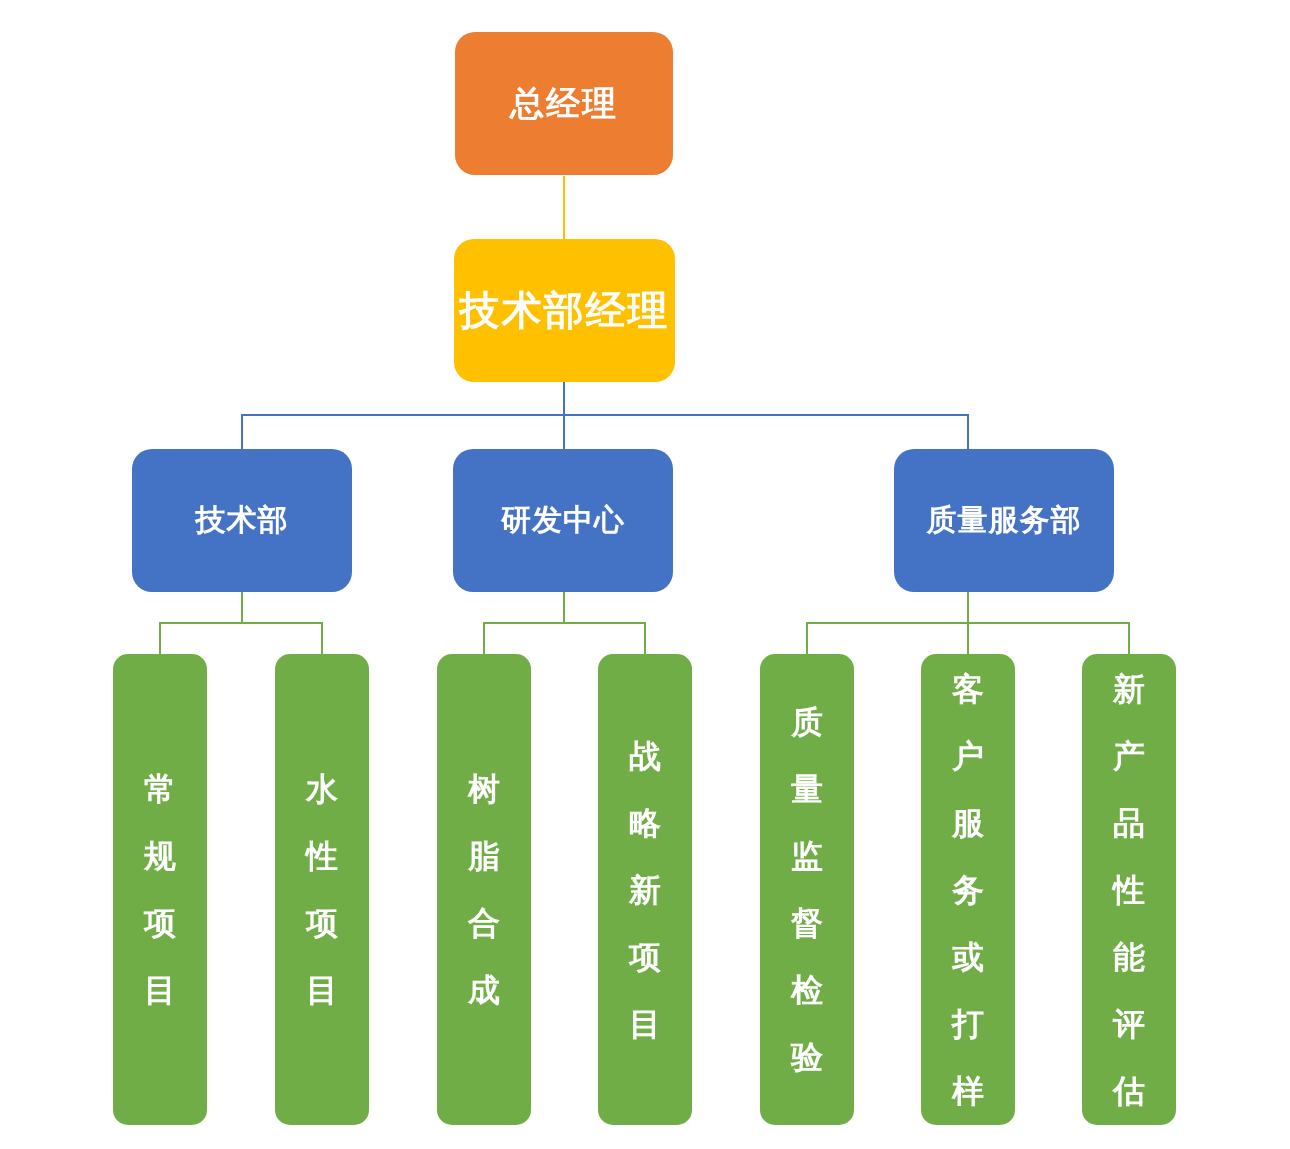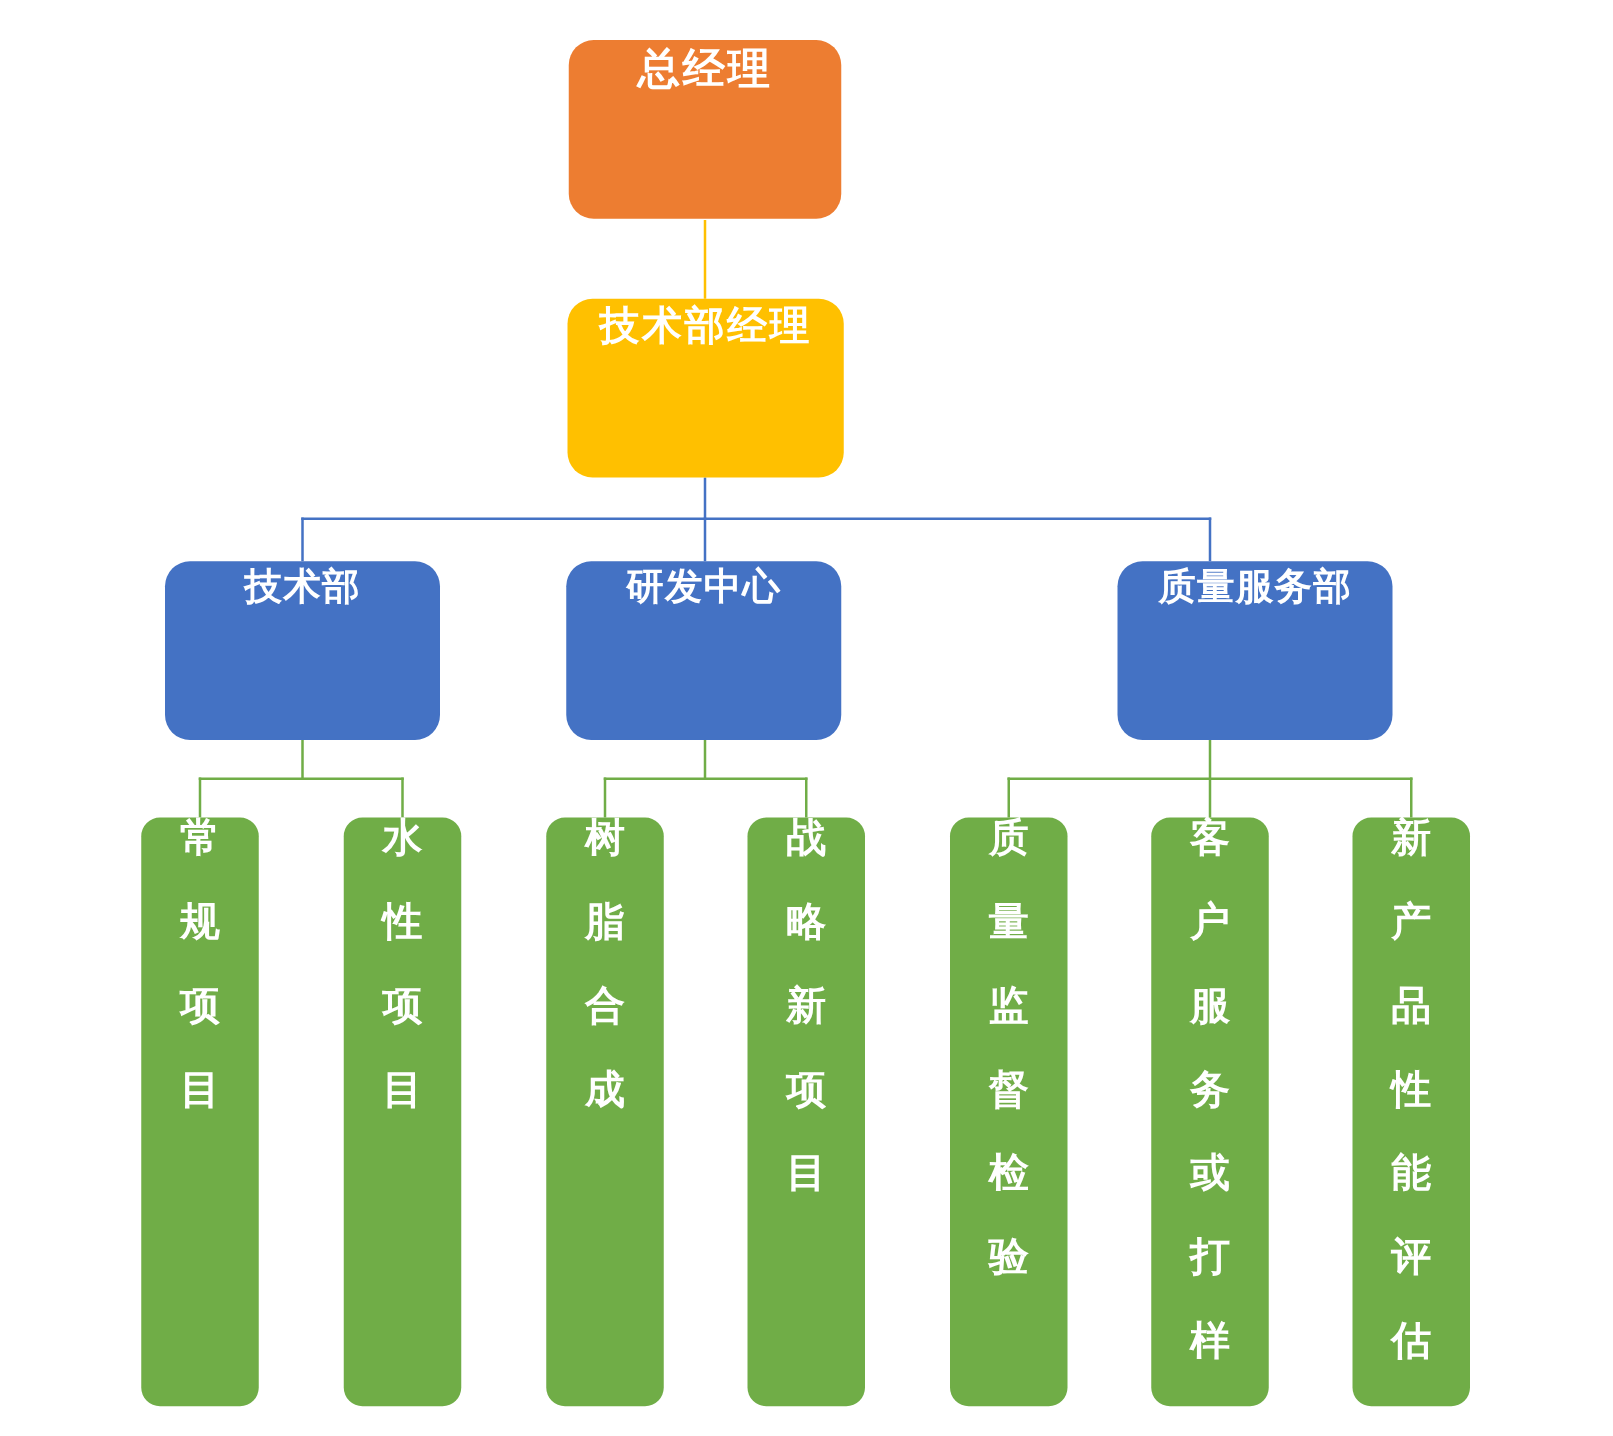--- a/index.html
+++ b/index.html
@@ -11,36 +11,36 @@
   .canvas {
     position: relative;
     width: 1290px;
     height: 1149px;
     background: #ffffff;
     overflow: hidden;
   }
   .node {
     position: absolute;
     display: flex;
-    align-items: flex-start;
+    align-items: center;
     justify-content: center;
     color: #ffffff;
     font-weight: bold;
     box-sizing: border-box;
     text-align: center;
   }
   .l1 {
     left: 455px; top: 32px; width: 218px; height: 143px;
     background: #ED7D31; border-radius: 20px;
     font-size: 34px; letter-spacing: 2px;
   }
   .l2 {
     left: 454px; top: 239px; width: 221px; height: 143px;
     background: #FFC000; border-radius: 20px;
-    font-size: 32px; letter-spacing: 2px;
+    font-size: 40px; letter-spacing: 2px;
   }
   .l3 {
     top: 449px; width: 220px; height: 143px;
     background: #4472C4; border-radius: 20px;
     font-size: 30px; letter-spacing: 1px;
   }
   .l3.d0 { left: 132px; }
   .l3.d1 { left: 453px; }
   .l3.d2 { left: 858px; margin-left: 36px; }
   .l4 {

